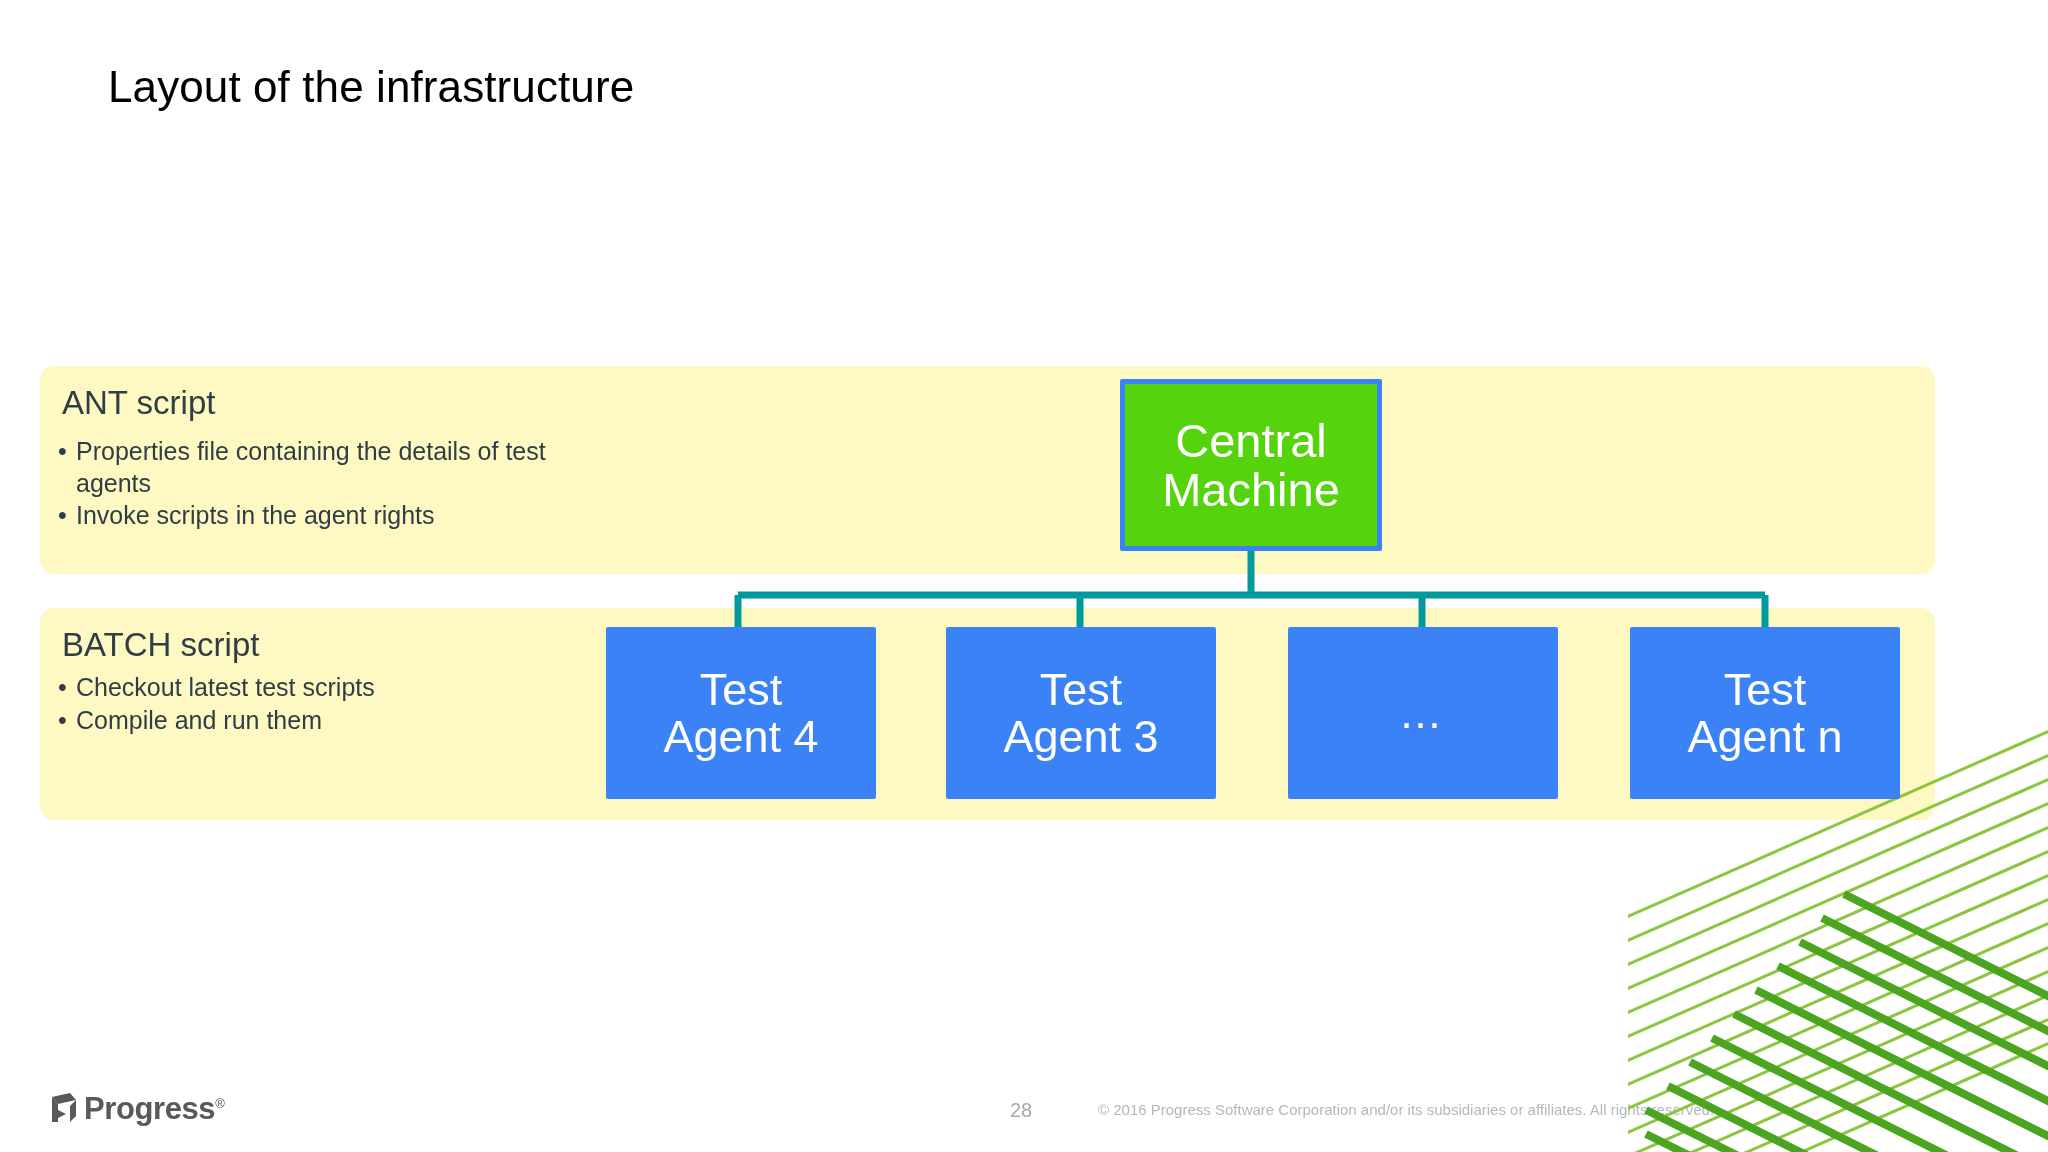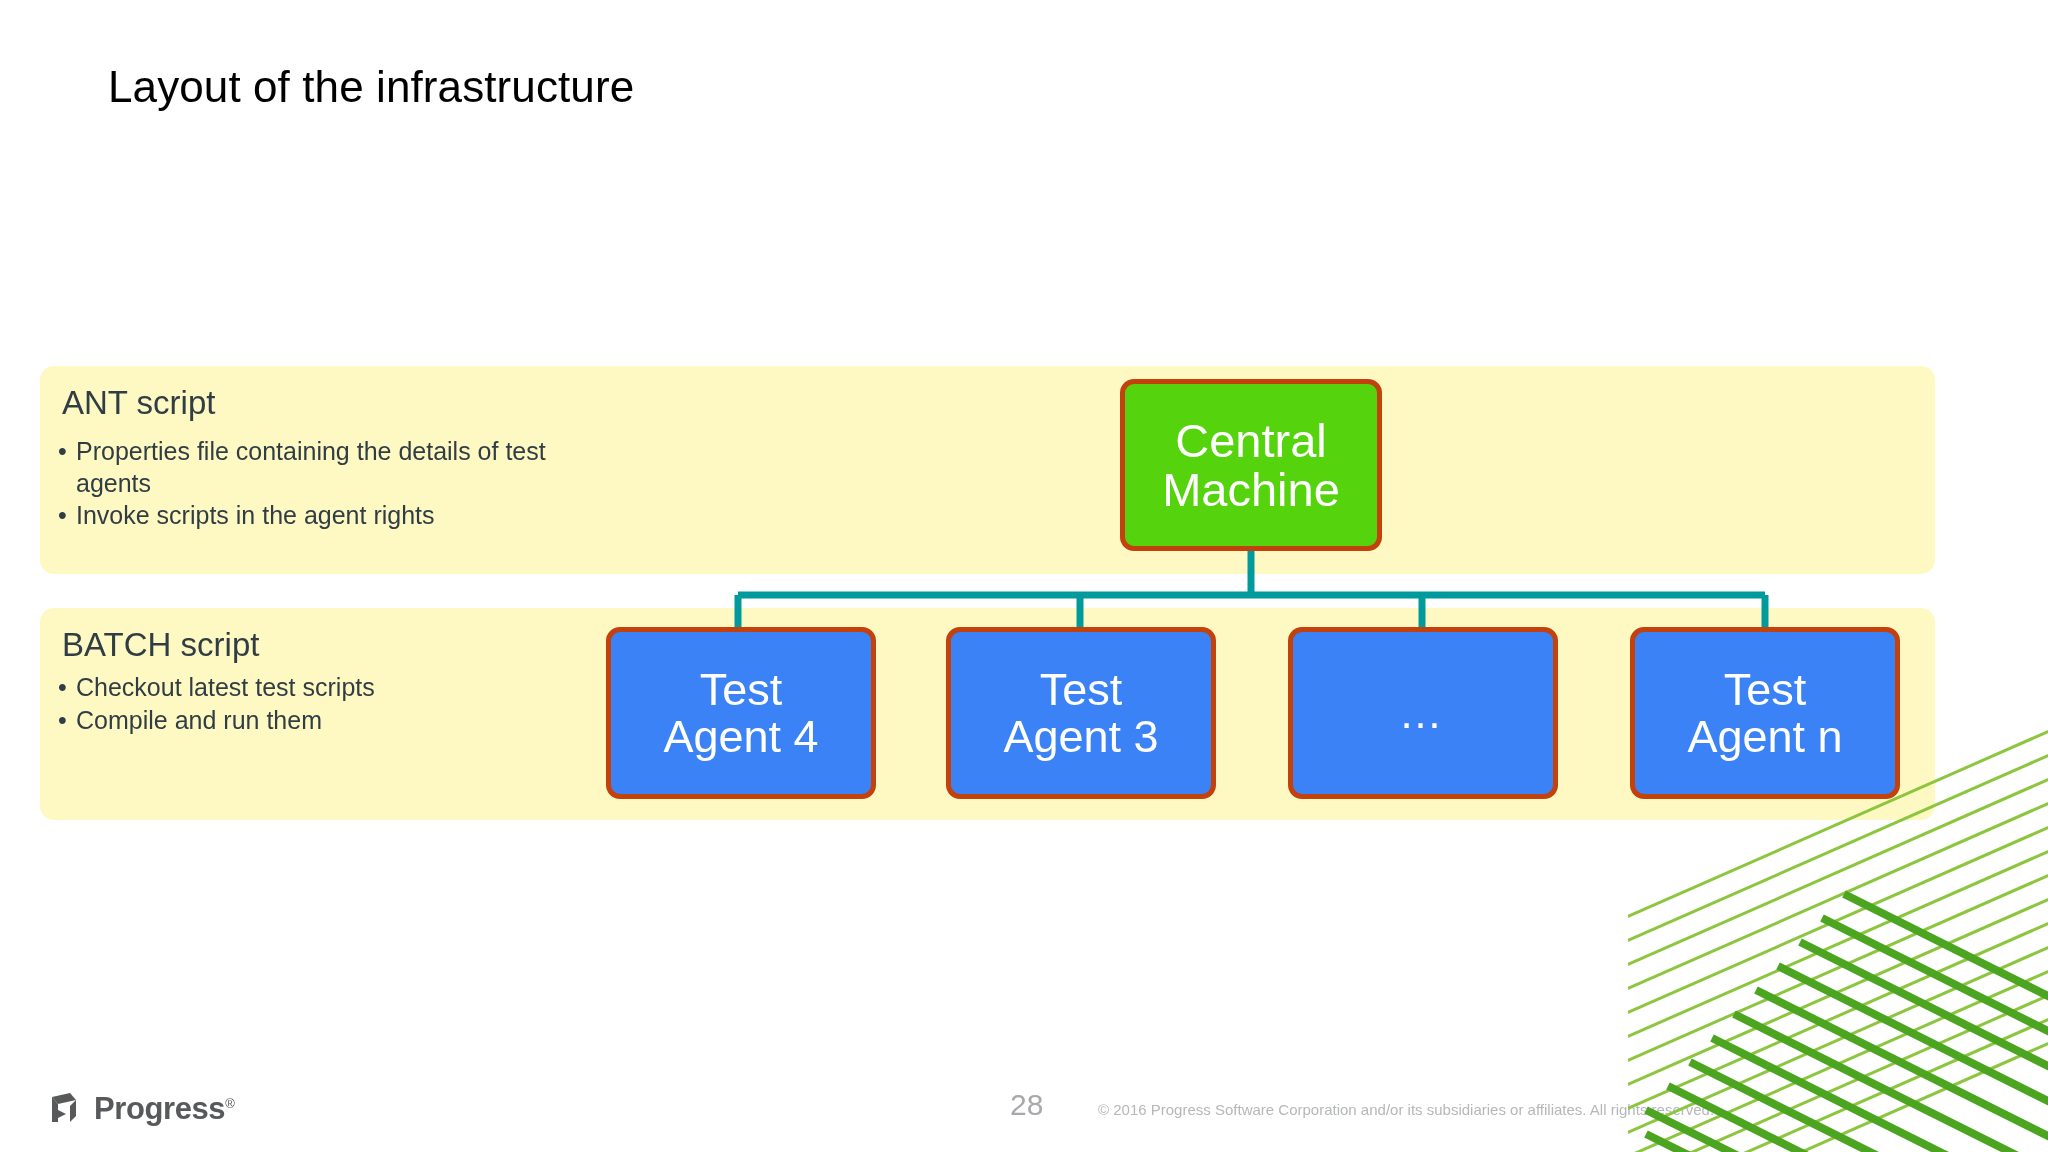--- a/index.html
+++ b/index.html
@@ -79,22 +79,22 @@
     line-height: 1.26;
     font-size: 25px;
   }
   .bullet-text {
     flex: 1 1 auto;
   }
 
   
   .node {
     position: absolute;
-    border: 5px solid #c2410c;
-    border-radius: 14px;
+    border: 5px solid #3b82f6;
+    border-radius: 2px;
     box-sizing: border-box;
     display: flex;
     align-items: center;
     justify-content: center;
     text-align: center;
     color: #ffffff;
     line-height: 1.05;
     z-index: 3;
   }
   .node-central {
@@ -139,40 +139,39 @@
     pointer-events: none;
   }
 
   
   .logo {
     position: absolute;
     left: 42px;
     bottom: 22px;
     display: flex;
     align-items: center;
-    gap: 10px;
   }
   .logo-mark { display: block; }
   .logo-text {
     font-size: 31px;
     font-weight: 700;
     color: #58595b;
     letter-spacing: -0.4px;
     position: relative;
   }
   .logo-reg {
     font-size: 13px;
     vertical-align: super;
     font-weight: 400;
   }
   .page-number {
     position: absolute;
     left: 1010px;
     bottom: 30px;
-    font-size: 30px;
+    font-size: 20px;
     color: #a7a9ac;
   }
   .copyright {
     position: absolute;
     left: 1098px;
     bottom: 34px;
     font-size: 15px;
     color: #b5b7b9;
     white-space: nowrap;
   }

